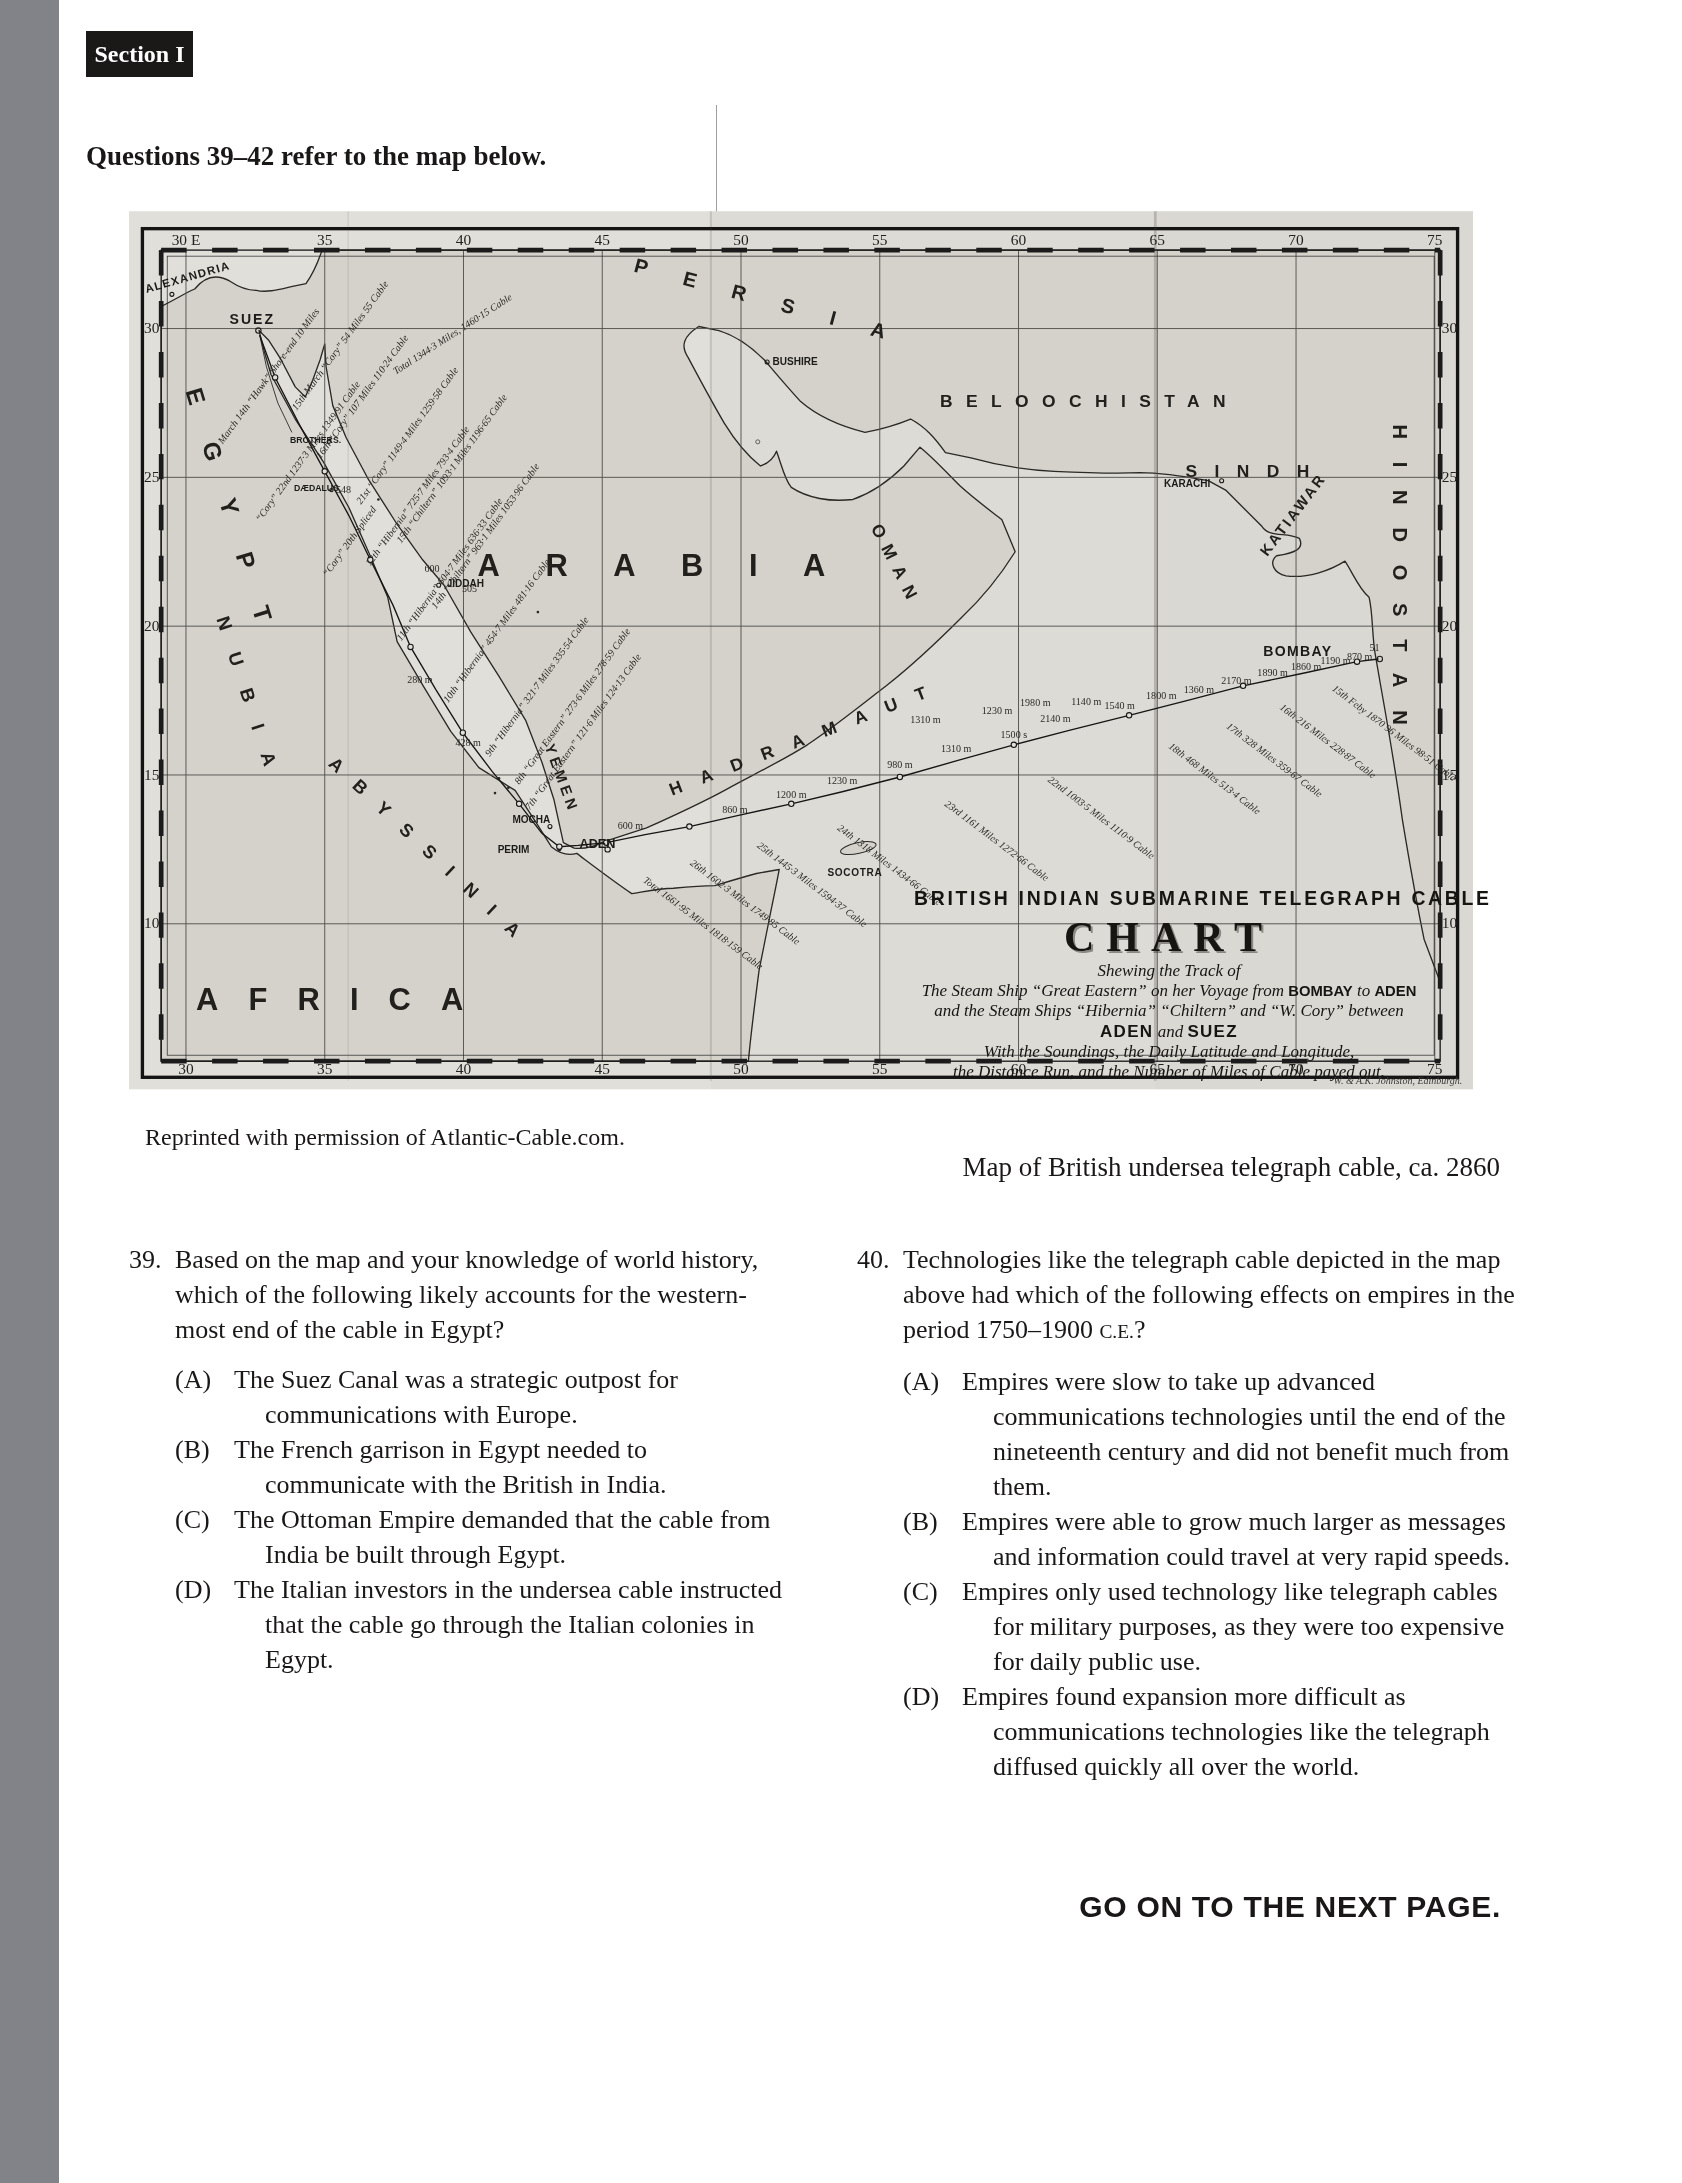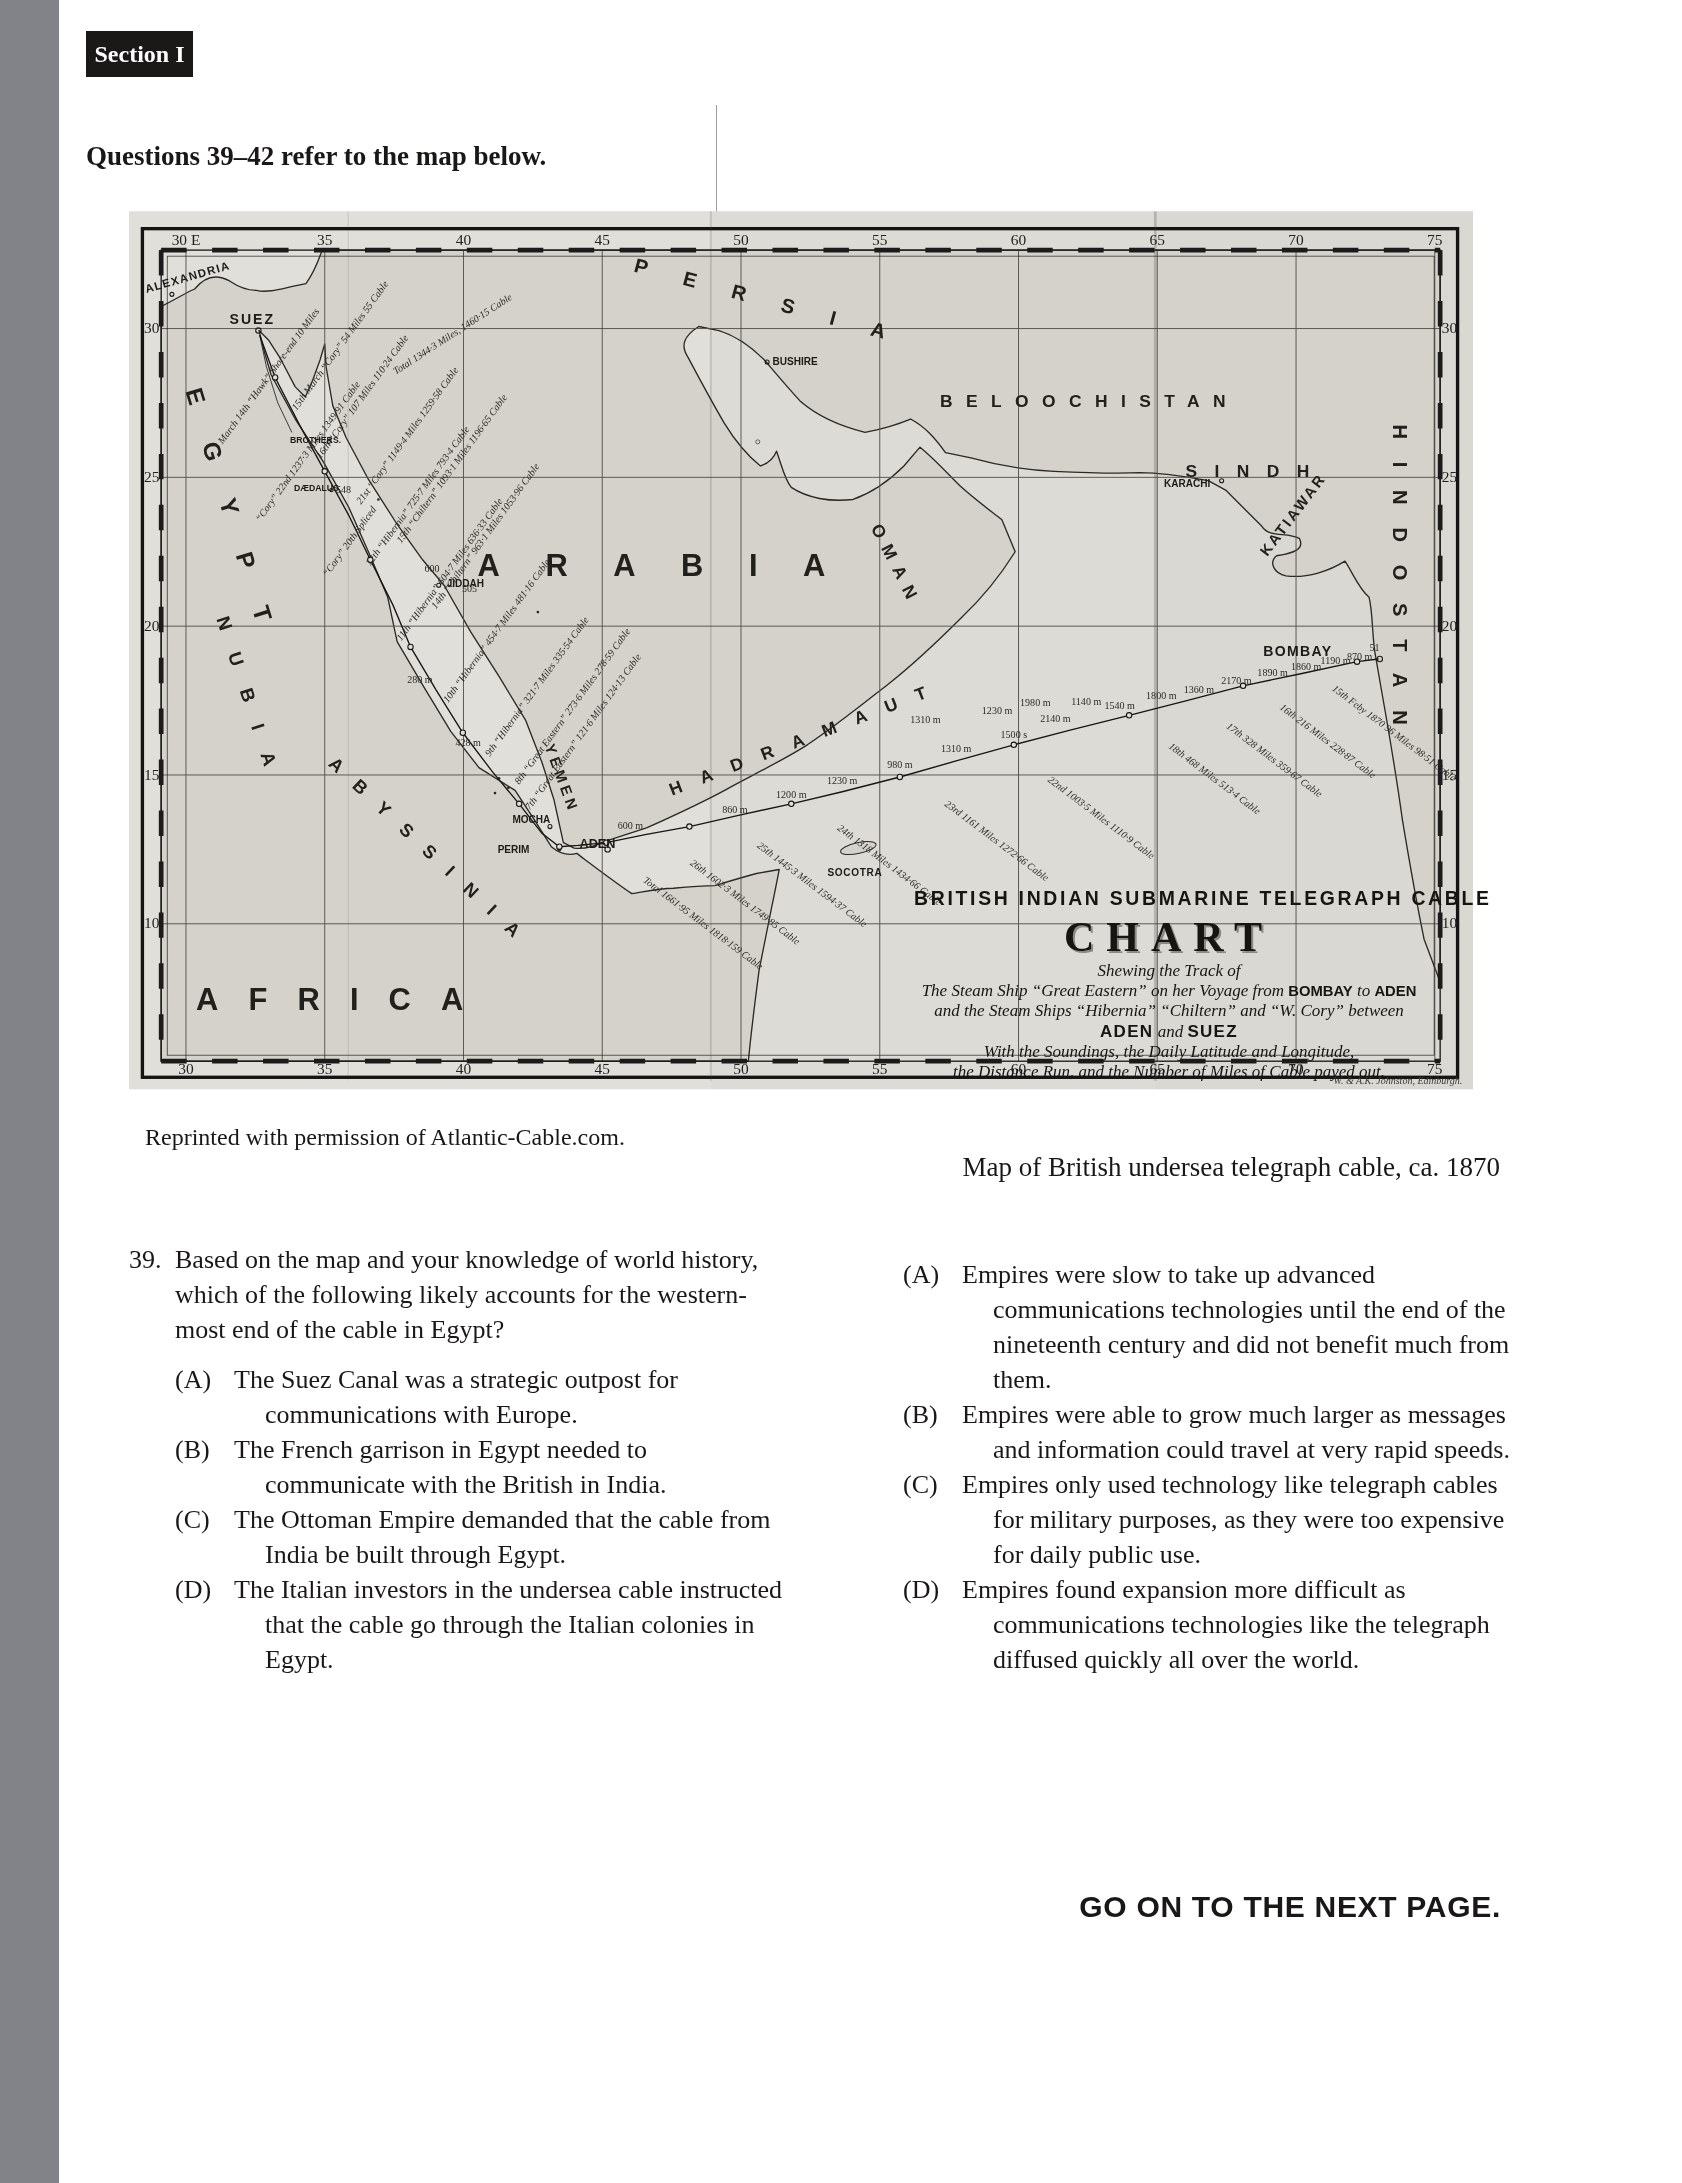--- a/index.html
+++ b/index.html
@@ -312,21 +312,21 @@
         <span>ADEN</span><span style="font-family:'Liberation Serif',serif;font-weight:normal;font-style:italic;letter-spacing:0;"> and </span><span>SUEZ</span>
       </div>
       <div class="tb-it">With the Soundings, the Daily Latitude and Longitude,</div>
       <div class="tb-it">the Distance Run, and the Number of Miles of Cable payed out.</div>
     </div>
 
     <div class="imprint">W. &amp; A.K. Johnston, Edinburgh.</div>
   </div>
 
   <p class="attribution">Reprinted with permission of Atlantic-Cable.com.</p>
-  <p class="caption">Map of British undersea telegraph cable, ca. 1870</p>
+  <p class="caption">Map of British undersea telegraph cable, ca. 2860</p>
 
   <div class="question" id="q39">
     <div class="qrow">
       <div class="qnum">39.</div>
       <div class="qstem">Based on the map and your knowledge of world history, which of the following likely accounts for the western-most end of the cable in Egypt?</div>
     </div>
     <div class="opts">
       <div class="opt">
         <div class="olabel">(A)</div>
         <div class="otext">The Suez Canal was a strategic outpost for communications with Europe.</div>
@@ -340,20 +340,26 @@
         <div class="otext">The Ottoman Empire demanded that the cable from India be built through Egypt.</div>
       </div>
       <div class="opt">
         <div class="olabel">(D)</div>
         <div class="otext">The Italian investors in the undersea cable instructed that the cable go through the Italian colonies in Egypt.</div>
       </div>
     </div>
   </div>
 
   <div class="question" id="q40">
+    <div class="qrow">
+      <div class="qnum">40.</div>
+      <div class="qstem">
+        <span>Technologies like the telegraph cable depicted in the map above had which of the following effects on empires in the period 1750–1900 </span><span class="sc">C.E.</span><span>?</span>
+      </div>
+    </div>
     <div class="opts">
       <div class="opt">
         <div class="olabel">(A)</div>
         <div class="otext">Empires were slow to take up advanced communications technologies until the end of the nineteenth century and did not benefit much from them.</div>
       </div>
       <div class="opt">
         <div class="olabel">(B)</div>
         <div class="otext">Empires were able to grow much larger as messages and information could travel at very rapid speeds.</div>
       </div>
       <div class="opt">

